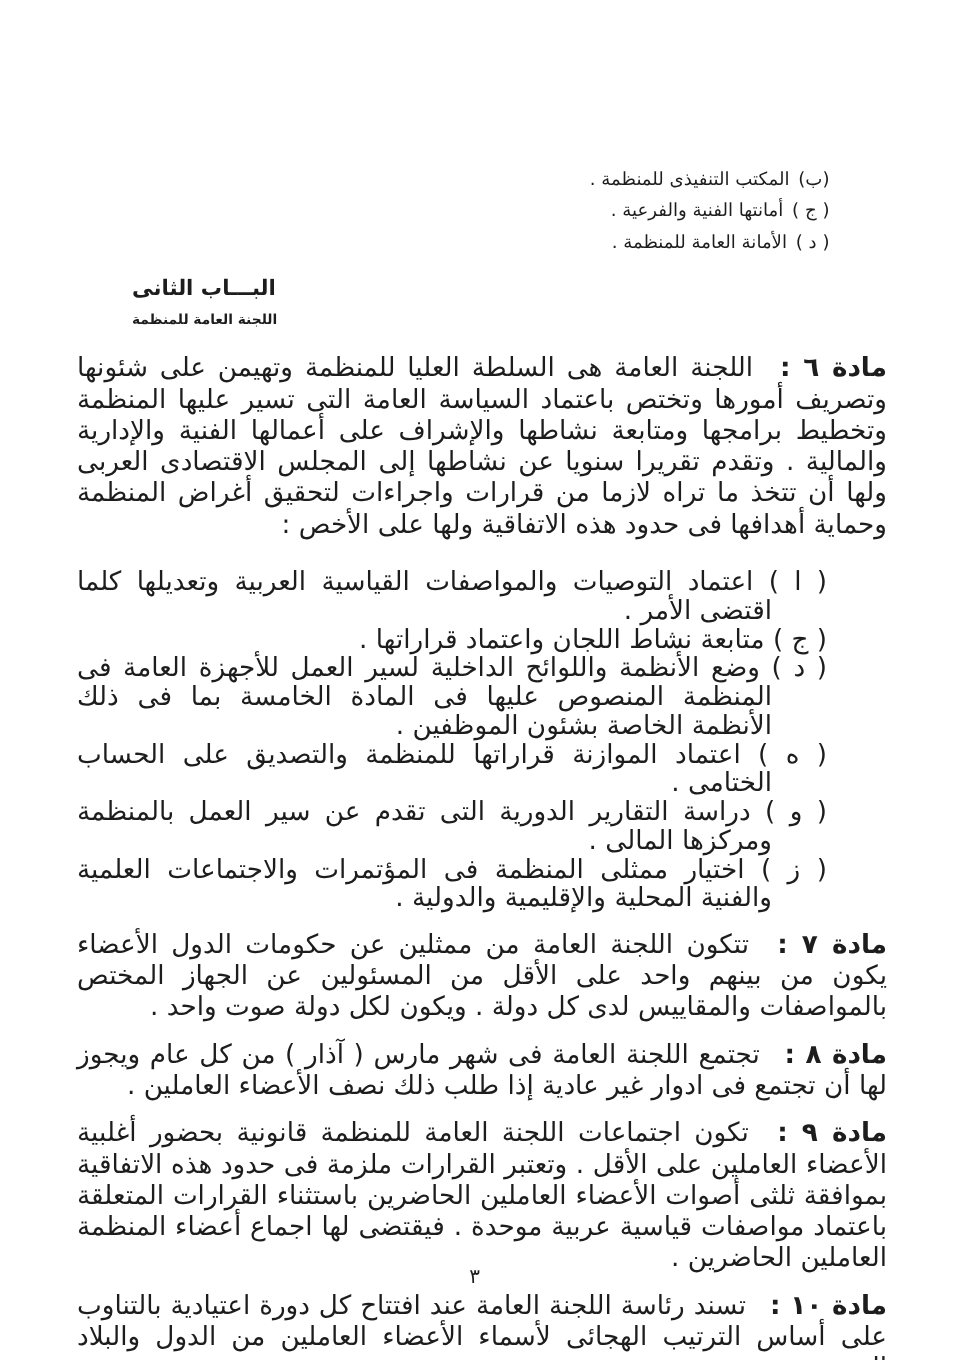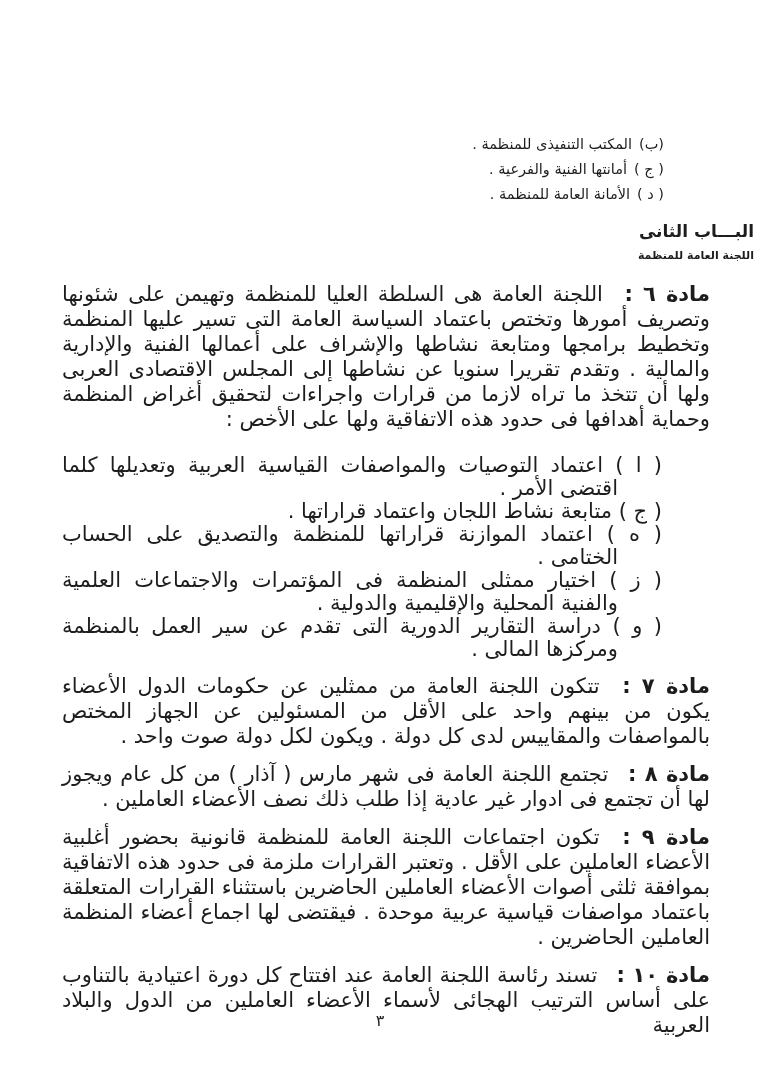--- a/index.html
+++ b/index.html
@@ -14,21 +14,21 @@
     color: #1d1d1d;
   }
   .content { padding: 0 62px; }
 
   
   .intro-list { padding-top: 132px; padding-right: 46px; font-size: 14.5px; }
   .list-row { display: flex; gap: 7px; line-height: 25px; }
   .list-marker { white-space: nowrap; }
 
   
-  .chapter-heading { margin-top: 12px; text-align: right; position: relative; left: 44px; }
+  .chapter-heading { margin-top: 12px; text-align: left; position: relative; left: 44px; }
   .chapter-title { font-size: 17px; font-weight: bold; line-height: 24px; }
   .chapter-subtitle { font-size: 11px; font-weight: bold; line-height: 26px; }
 
   
   .article { margin-top: 13px; font-size: 21px; }
   .article-text { margin: 0; line-height: 25px; text-align: justify; text-justify: inter-word; }
   .article-label { font-weight: bold; margin-left: 12px; white-space: nowrap; }
 
   .sub-items { margin-top: 22px; }
   .sub-item {
@@ -74,23 +74,24 @@
     <div class="chapter-heading">
       <div class="chapter-title">البـــاب الثانى</div>
       <div class="chapter-subtitle">اللجنة العامة للمنظمة</div>
     </div>
 
     <div class="article">
       <p class="article-text"><b class="article-label">مادة ٦ :</b> <span>اللجنة العامة هى السلطة العليا للمنظمة وتهيمن على شئونها وتصريف أمورها وتختص باعتماد السياسة العامة التى تسير عليها المنظمة وتخطيط برامجها ومتابعة نشاطها والإشراف على أعمالها الفنية والإدارية والمالية . وتقدم تقريرا سنويا عن نشاطها إلى المجلس الاقتصادى العربى ولها أن تتخذ ما تراه لازما من قرارات واجراءات لتحقيق أغراض المنظمة وحماية أهدافها فى حدود هذه الاتفاقية ولها على الأخص :</span></p>
       <div class="sub-items">
         <p class="sub-item"><span class="sub-marker">( ا )</span> <span>اعتماد التوصيات والمواصفات القياسية العربية وتعديلها كلما اقتضى الأمر .</span></p>
         <p class="sub-item"><span class="sub-marker">( ج )</span> <span>متابعة نشاط اللجان واعتماد قراراتها .</span></p>
+        <p class="sub-item"><span class="sub-marker">( د )</span> <span>وضع الأنظمة واللوائح الداخلية لسير العمل للأجهزة العامة فى المنظمة المنصوص عليها فى المادة الخامسة بما فى ذلك الأنظمة الخاصة بشئون الموظفين .</span></p>
         <p class="sub-item"><span class="sub-marker">( ه )</span> <span>اعتماد الموازنة قراراتها للمنظمة والتصديق على الحساب الختامى .</span></p>
+        <p class="sub-item"><span class="sub-marker">( و )</span> <span>دراسة التقارير الدورية التى تقدم عن سير العمل بالمنظمة ومركزها المالى .</span></p>
         <p class="sub-item"><span class="sub-marker">( ز )</span> <span>اختيار ممثلى المنظمة فى المؤتمرات والاجتماعات العلمية والفنية المحلية والإقليمية والدولية .</span></p>
-        <p class="sub-item"><span class="sub-marker">( و )</span> <span>دراسة التقارير الدورية التى تقدم عن سير العمل بالمنظمة ومركزها المالى .</span></p>
       </div>
     </div>
 
     <div class="article">
       <p class="article-text"><b class="article-label">مادة ٧ :</b> <span>تتكون اللجنة العامة من ممثلين عن حكومات الدول الأعضاء يكون من بينهم واحد على الأقل من المسئولين عن الجهاز المختص بالمواصفات والمقاييس لدى كل دولة . ويكون لكل دولة صوت واحد .</span></p>
     </div>
 
     <div class="article">
       <p class="article-text"><b class="article-label">مادة ٨ :</b> <span>تجتمع اللجنة العامة فى شهر مارس ( آذار ) من كل عام ويجوز لها أن تجتمع فى ادوار غير عادية إذا طلب ذلك نصف الأعضاء العاملين .</span></p>
     </div>

